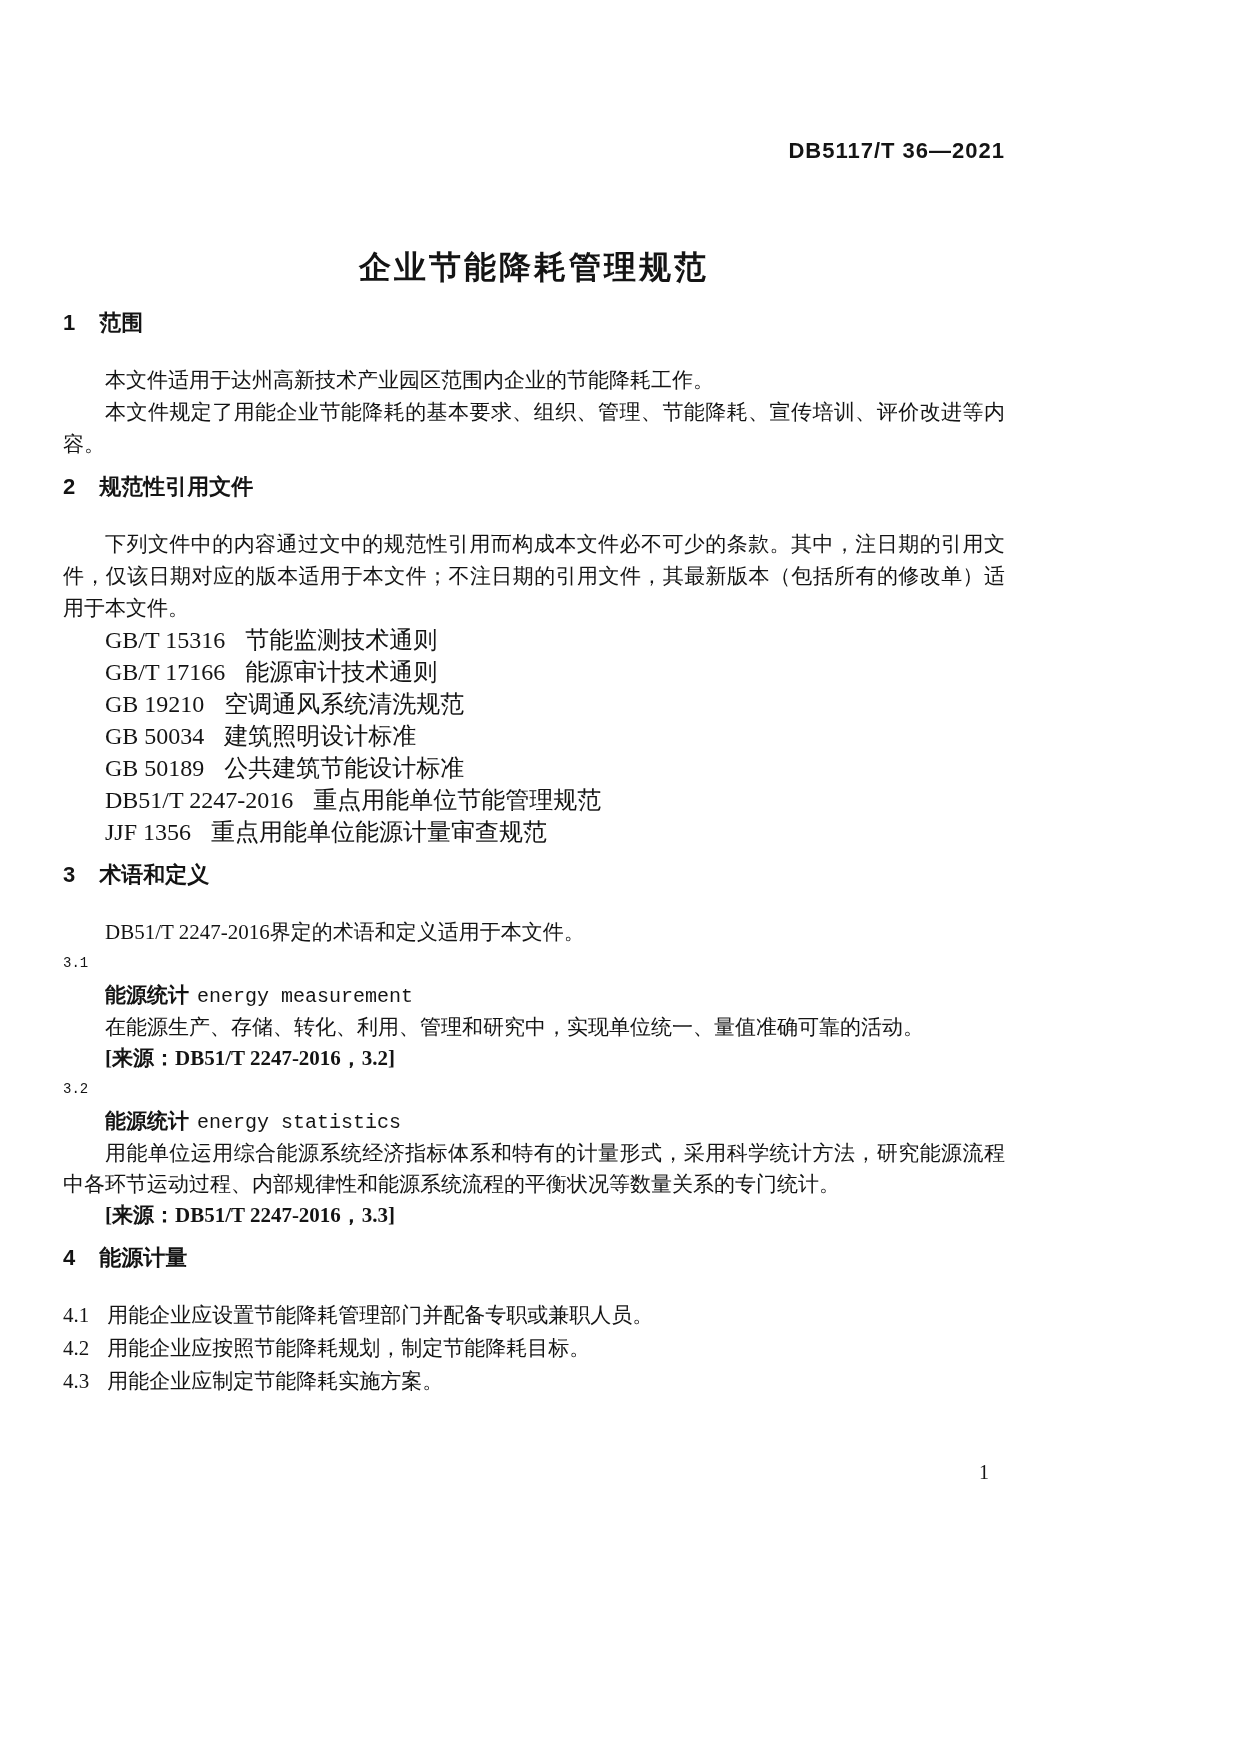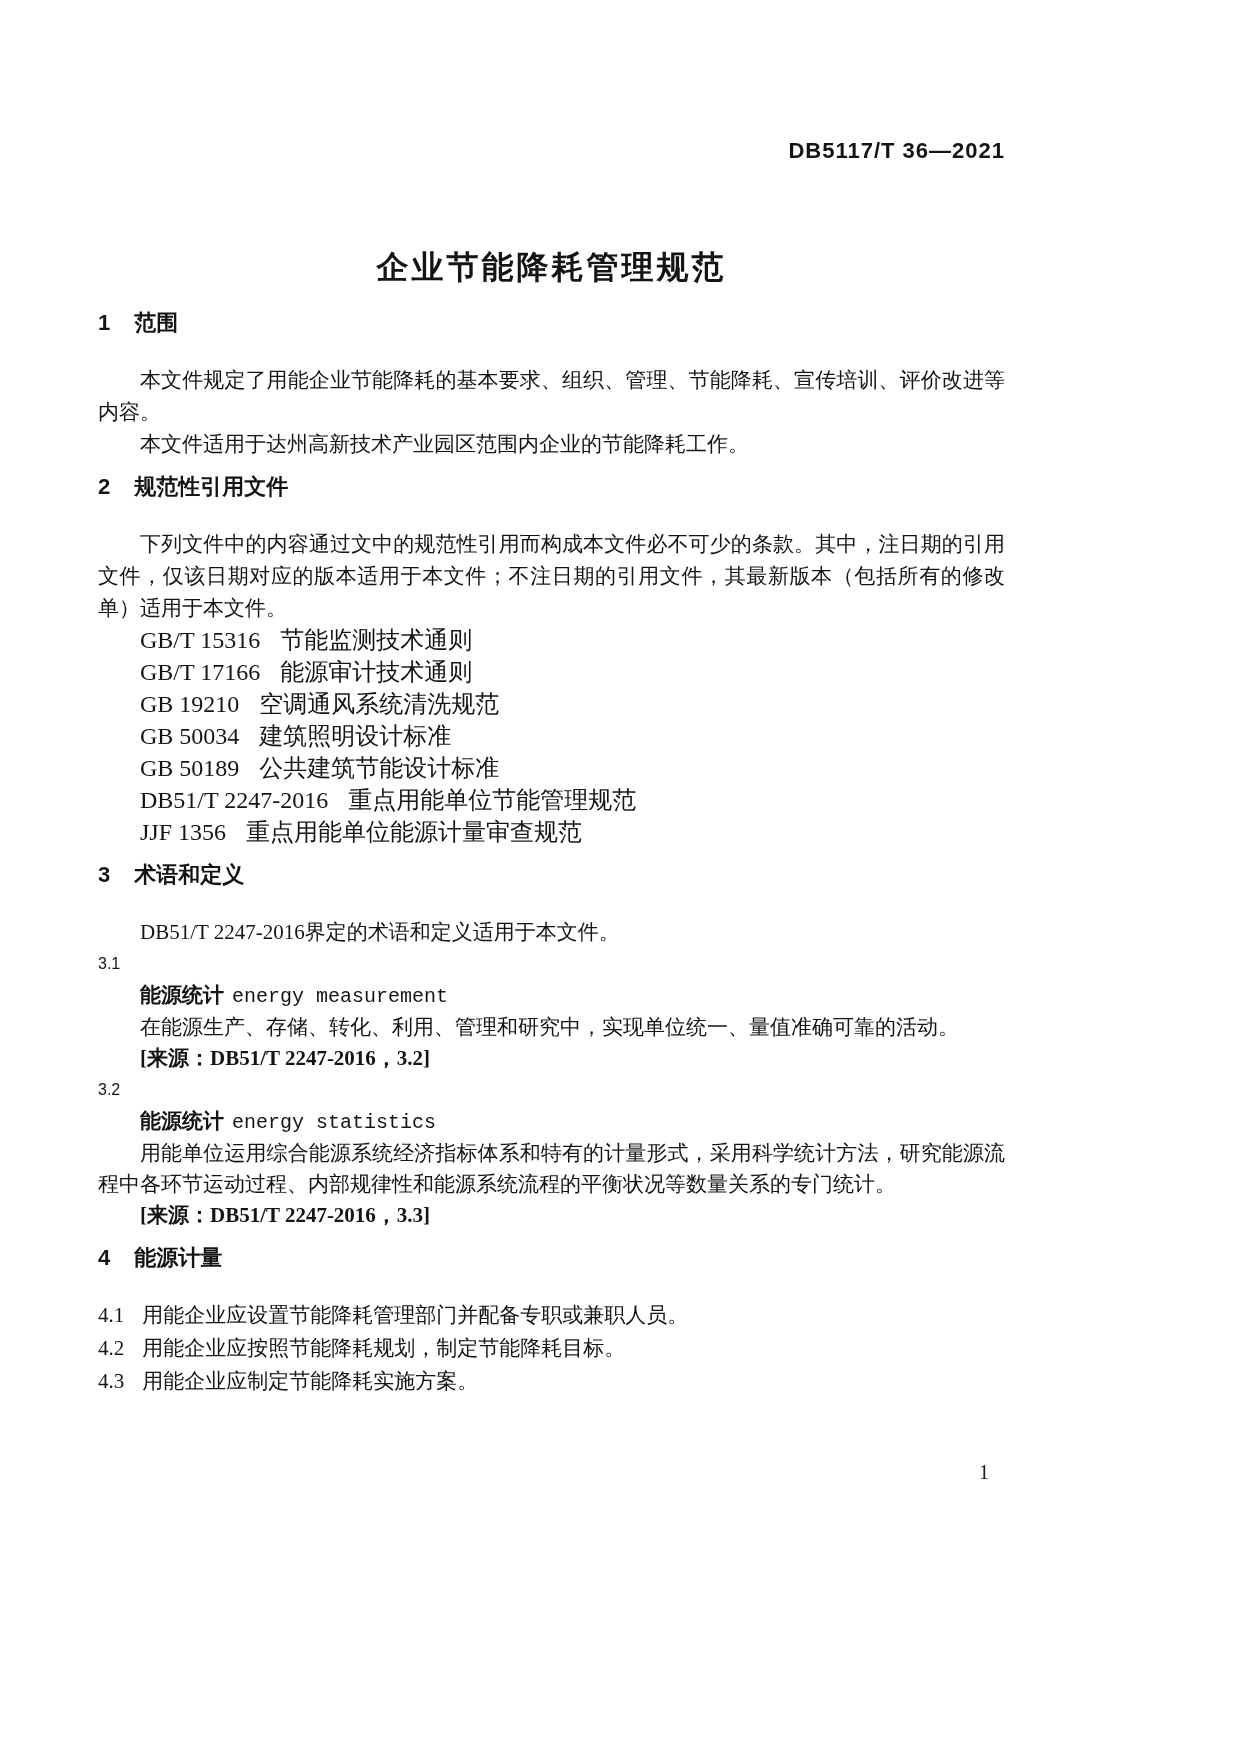--- a/index.html
+++ b/index.html
@@ -8,21 +8,21 @@
     height: 1754px;
     background: #ffffff;
     color: #141414;
     font-family: "Liberation Serif", "DejaVu Serif", serif;
   }
   .page {
     position: relative;
     box-sizing: border-box;
     width: 1241px;
     height: 1754px;
-    padding: 138px 236px 0 98px;
+    padding: 138px 236px 0 63px;
     background: #ffffff;
     overflow: hidden;
   }
   .doc-code {
     text-align: right;
     font-family: "Liberation Sans", "DejaVu Sans", sans-serif;
     font-weight: 700;
     font-size: 22px;
     letter-spacing: 1px;
     line-height: 26px;
@@ -53,22 +53,22 @@
   .indent { text-indent: 2em; }
   .ref-list { margin: 0; }
   .ref-line {
     padding-left: 42px;
     font-size: 24px;
     line-height: 32px;
     white-space: nowrap;
   }
   .ref-code { margin-right: 20px; }
   .term-num {
-    font-family: Liberation Sans, sans-serif;
-    font-size: 16px;
+    font-family: Liberation Mono, monospace;
+    font-size: 14px;
     line-height: 31px;
   }
   .term-name {
     padding-left: 42px;
     font-size: 21px;
     line-height: 31px;
   }
   .term-zh {
     font-family: "Liberation Sans", "DejaVu Sans", sans-serif;
     font-weight: 700;
@@ -104,22 +104,22 @@
 <div class="page">
 
   <div class="doc-code">DB5117/T 36—2021</div>
 
   <h1 class="title">企业节能降耗管理规范</h1>
 
   <div class="section">
     <div class="heading">
       <span class="hnum">1</span><span class="htext">范围</span>
     </div>
+    <p class="para indent">本文件适用于达州高新技术产业园区范围内企业的节能降耗工作。</p>
     <p class="para indent">本文件规定了用能企业节能降耗的基本要求、组织、管理、节能降耗、宣传培训、评价改进等内容。</p>
-    <p class="para indent">本文件适用于达州高新技术产业园区范围内企业的节能降耗工作。</p>
   </div>
 
   <div class="section">
     <div class="heading">
       <span class="hnum">2</span><span class="htext">规范性引用文件</span>
     </div>
     <p class="para indent">下列文件中的内容通过文中的规范性引用而构成本文件必不可少的条款。其中，注日期的引用文件，仅该日期对应的版本适用于本文件；不注日期的引用文件，其最新版本（包括所有的修改单）适用于本文件。</p>
     <div class="ref-list">
       <div class="ref-line">
         <span class="ref-code">GB/T 15316</span><span class="ref-title">节能监测技术通则</span>

